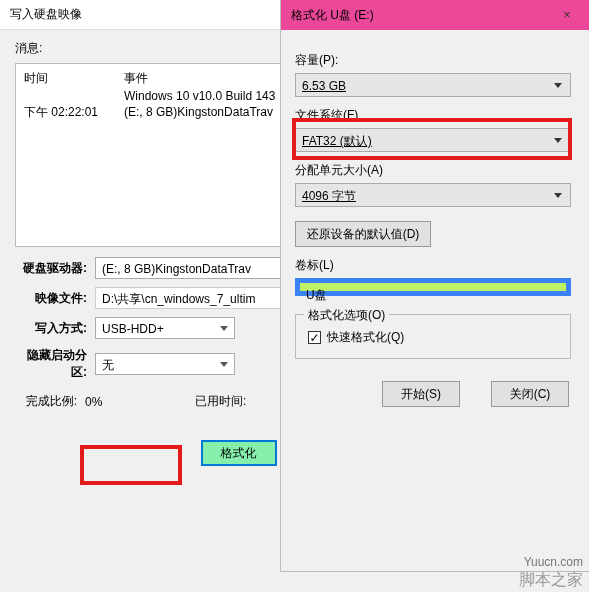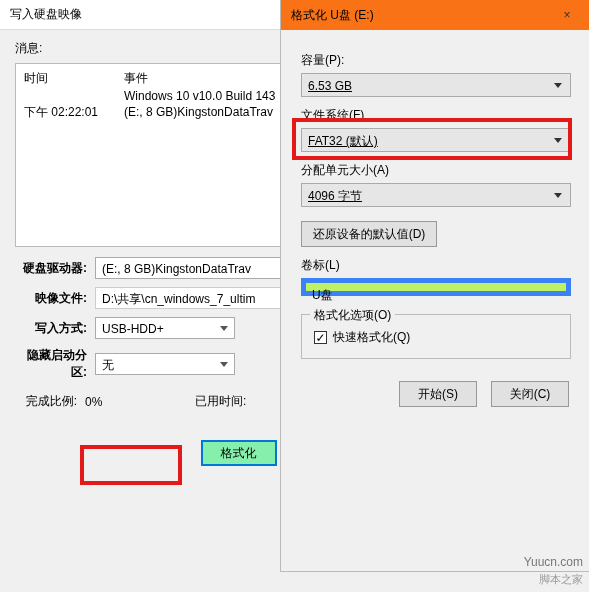--- a/index.html
+++ b/index.html
@@ -28,45 +28,45 @@
   .progress-label { width: 70px; text-align: right; padding-right: 8px; }
   .progress-val { width: 110px; }
   .time-label { width: 60px; }
   
   .btn-row { display: flex; justify-content: center; gap: 36px; margin-top: 18px; }
   .btn { width: 76px; height: 26px; background: #e1e1e1; border: 1px solid #999; cursor: pointer; display: flex; align-items: center; justify-content: center; }
   .btn.primary { border: 2px solid #0078d7; background: #86efac; }
   
   
   .front-window { position: absolute; left: 280px; top: 0; width: 309px; height: 572px; background: #f0f0f0; border-left: 1px solid #bbb; border-bottom: 1px solid #bbb; }
-  .front-titlebar { height: 30px; background: #f97316; display: flex; align-items: center; padding-left: 10px; position: relative; }
+  .front-titlebar { height: 30px; background: #ec4899; display: flex; align-items: center; padding-left: 10px; position: relative; }
   .close-x { position: absolute; right: 0; top: 0; width: 44px; height: 30px; display: flex; align-items: center; justify-content: center; font-size: 14px; color: #333; }
-  .front-content { padding: 12px 18px 8px 20px; }
+  .front-content { padding: 12px 18px 8px 14px; }
   
   .fld-label { margin: 10px 0 4px 0; }
   .combo { background: #e6e6e6; border: 1px solid #aaa; height: 24px; padding: 4px 6px; position: relative; line-height: 16px; text-decoration: underline; }
   .combo::after { content: ""; position: absolute; right: 8px; top: 9px; border-left: 4px solid transparent; border-right: 4px solid transparent; border-top: 5px solid #333; }
   .textbox { background: #bef264; border: 5px solid #3b82f6; height: 16px; padding: 4px 6px; line-height: 16px; }
   
   .restore-btn { margin: 14px 0 4px 0; width: 136px; height: 26px; background: #e1e1e1; border: 1px solid #999; cursor: pointer; display: flex; align-items: center; justify-content: center; }
   
   .fieldset { border: 1px solid #bbb; padding: 10px 12px 12px 12px; margin-top: 8px; position: relative; }
   .legend { position: absolute; top: -8px; left: 8px; background: #f0f0f0; padding: 0 4px; }
   .checkbox-row { display: flex; align-items: center; gap: 6px; margin-top: 4px; }
   .checkbox { width: 13px; height: 13px; border: 1px solid #333; display: flex; align-items: center; justify-content: center; font-size: 10px; line-height: 10px; background: #fff; }
   
-  .front-btn-row { display: flex; justify-content: flex-end; gap: 14px; margin-top: 22px; padding-right: 2px; }
+  .front-btn-row { display: flex; justify-content: flex-end; gap: 31px; margin-top: 22px; padding-right: 2px; }
   .fbtn { width: 78px; height: 26px; background: #e1e1e1; border: 1px solid #999; cursor: pointer; display: flex; align-items: center; justify-content: center; }
   
   
   .hl { position: absolute; border: 4px solid #e41a1a; pointer-events: none; }
   
   
   .watermark { position: absolute; right: 6px; bottom: 4px; text-align: right; color: #777; font-size: 15px; line-height: 17px; }
-  .watermark .sub { font-size: 11px; color: #999; }
+  .watermark .sub { font-size: 16px; color: #999; }
 </style>
 </head>
 <body>
 
 <div class="back-window">
   <div class="back-titlebar">
     <span>写入硬盘映像</span>
   </div>
   <div class="back-content">
     <div class="group-label">消息:</div>

